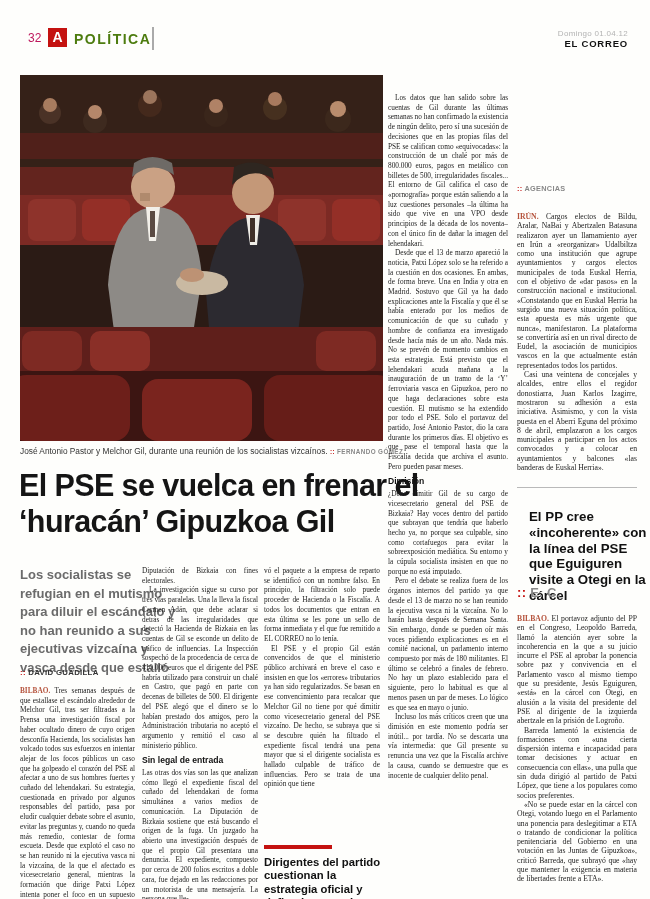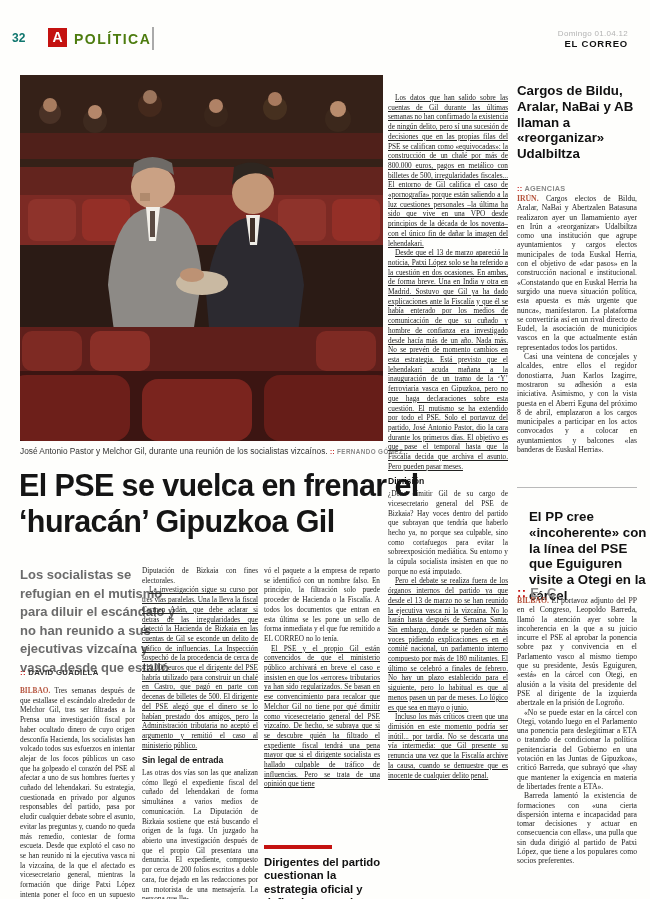--- a/index.html
+++ b/index.html
@@ -1,19 +1,19 @@
 <!DOCTYPE html>
 <html><head>
 <meta charset="utf-8">
 <style>
   html,body{margin:0;padding:0;background:#e8e8e4;}
   #page{position:relative;width:650px;height:899px;margin:0 auto;background:#fefefc;overflow:hidden;
         font-family:"Liberation Sans",sans-serif;color:#1a1a1a;}
   
-  .hdr-pagenum{position:absolute;left:12px;top:31px;font-size:12px;font-weight:bold;color:#0f766e;}
+  .hdr-pagenum{position:absolute;left:28px;top:31px;font-size:12px;font-weight:normal;color:#be185d;}
   .hdr-logo{position:absolute;left:48px;top:28px;width:19px;height:19px;background:#c41210;color:#fff;
             font-weight:bold;font-size:14px;text-align:center;line-height:19px;}
   .hdr-section{position:absolute;left:74px;top:31px;font-size:14px;font-weight:bold;color:#4d7c0f;letter-spacing:1.5px;}
   .hdr-divider{position:absolute;left:152px;top:27px;width:2px;height:23px;background:#aaa;}
   .hdr-right{position:absolute;right:22px;top:29px;text-align:right;}
   .hdr-date{font-size:8px;color:#b3b3b3;letter-spacing:.3px;}
   .hdr-paper{font-size:9.5px;font-weight:bold;color:#111;letter-spacing:.8px;}
   
   .photo{position:absolute;left:20px;top:75px;width:363px;height:366px;background:#2a1a15;overflow:hidden;}
   .caption{position:absolute;left:20px;top:446px;width:480px;font-size:8.3px;color:#333;}
@@ -21,38 +21,38 @@
   
   .headline{position:absolute;left:19px;top:467px;width:480px;font-size:30.5px;line-height:36px;
             font-weight:bold;letter-spacing:-.6px;color:#151515;}
   .standfirst{position:absolute;left:20px;top:566px;width:160px;font-size:13px;line-height:18.6px;
               font-weight:bold;color:#6b6b6b;}
   .byline{position:absolute;left:20px;top:668px;font-size:7.8px;font-weight:bold;color:#333;letter-spacing:.3px;}
   .marker{color:#c41210;font-weight:bold;}
   
   .bodytxt{font-family:"Liberation Serif",serif;font-size:7.3px;line-height:9.7px;text-align:justify;color:#222;}
   .bodytxt p{margin:0;}
-  .bodytxt p.ind{text-indent:7px;text-decoration:underline;}
+  .bodytxt p.ind{text-indent:7px;}
   .col1{position:absolute;left:20px;top:686px;width:115px;height:213px;overflow:hidden;}
   .col2{position:absolute;left:142px;top:566px;width:116px;height:333px;overflow:hidden;}
   .col3{position:absolute;left:264px;top:566px;width:116px;height:222px;overflow:hidden;}
   .col4{position:absolute;left:388px;top:93px;width:120px;height:792px;overflow:hidden;}
   .dateline{font-weight:bold;color:#b5533c;}
   .subhead{font-family:"Liberation Sans",sans-serif;font-weight:bold;font-size:8.6px;color:#111;
            margin:6px 0 2px 0 !important;text-indent:0 !important;}
   
   .pullquote{position:absolute;left:264px;top:845px;width:118px;}
   .pq-bar{width:68px;height:4px;background:#c41210;margin-bottom:7px;}
   .pq-text{font-size:11.3px;line-height:13.4px;font-weight:bold;color:#111;}
   
   .sb-a1-head{position:absolute;left:517px;top:83px;width:120px;font-size:13.3px;line-height:15.8px;
               font-weight:bold;color:#111;}
   .sb-byline1{position:absolute;left:517px;top:184px;font-size:7.3px;font-weight:bold;color:#888;letter-spacing:.3px;}
   .sb-body1{position:absolute;left:517px;top:194px;width:120px;height:276px;overflow:hidden;}
-  .sb-body{font-family:"Liberation Serif",serif;font-size:7.7px;line-height:9.3px;text-align:justify;color:#222;}
+  .sb-body{font-family:"Liberation Serif",serif;font-size:7.7px;line-height:9.3px;text-align:justify;color:#222;margin-top:18px;}
   .sb-body p{margin:0;}
   .sb-body p.ind{text-indent:7px;}
   .sb-divider{position:absolute;left:517px;top:487px;width:120px;height:1px;background:#b9b9b9;}
   .sb-a2-head{position:absolute;left:517px;top:497px;width:120px;font-size:13.3px;line-height:15.8px;
               font-weight:bold;color:#111;}
   .sb-byline2{position:absolute;left:517px;top:585px;font-size:13px;font-weight:bold;color:#888;letter-spacing:.3px;}
   .sb-body2{position:absolute;left:517px;top:596px;width:120px;height:295px;overflow:hidden;}
 </style>
 </head>
 <body>
@@ -159,36 +159,35 @@
 
   <div class="col4 bodytxt">
     <p class="ind">Los datos que han salido sobre las cuentas de Gil durante las últimas semanas no han confirmado la existencia de ningún delito, pero sí una sucesión de decisiones que en las propias filas del PSE se califican como «equivocadas»: la construcción de un chalé por más de 800.000 euros, pagos en metálico con billetes de 500, irregularidades fiscales... El entorno de Gil califica el caso de «pornografía» porque están saliendo a la luz cuestiones personales –la última ha sido que vive en una VPO desde principios de la década de los noventa– con el único fin de dañar la imagen del lehendakari.</p>
     <p class="ind">Desde que el 13 de marzo apareció la noticia, Patxi López solo se ha referido a la cuestión en dos ocasiones. En ambas, de forma breve. Una en India y otra en Madrid. Sostuvo que Gil ya ha dado explicaciones ante la Fiscalía y que él se había enterado por los medios de comunicación de que su cuñado y hombre de confianza era investigado desde hacía más de un año. Nada más. No se prevén de momento cambios en esta estrategia. Está previsto que el lehendakari acuda mañana a la inauguración de un tramo de la ‘Y’ ferroviaria vasca en Gipuzkoa, pero no que haga declaraciones sobre esta cuestión. El mutismo se ha extendido por todo el PSE. Solo el portavoz del partido, José Antonio Pastor, dio la cara durante los primeros días. El objetivo es que pase el temporal hasta que la Fiscalía decida que archiva el asunto. Pero pueden pasar meses.</p>
     <p class="subhead">Dimisión</p>
     <p>¿Debe dimitir Gil de su cargo de vicesecretario general del PSE de Bizkaia? Hay voces dentro del partido que subrayan que tendría que haberlo hecho ya, no porque sea culpable, sino como cortafuegos para evitar la sobreexposición mediática. Su entorno y la cúpula socialista insisten en que no porque no está imputado.</p>
     <p class="ind">Pero el debate se realiza fuera de los órganos internos del partido ya que desde el 13 de marzo no se han reunido la ejecutiva vasca ni la vizcaína. No lo harán hasta después de Semana Santa. Sin embargo, donde se pueden oír más voces pidiendo explicaciones es en el comité nacional, un parlamento interno compuesto por más de 180 militantes. El último se celebró a finales de febrero. No hay un plazo establecido para el siguiente, pero lo habitual es que al menos pasen un par de meses. Lo lógico es que sea en mayo o junio.</p>
     <p class="ind">Incluso los más críticos creen que una dimisión en este momento podría ser inútil... por tardía. No se descarta una vía intermedia: que Gil presente su renuncia una vez que la Fiscalía archive la causa, cuando se demuestre que es inocente de cualquier delito penal.</p>
   </div>
 
-  <h2 class="sb-a1-head" style="margin:0;">Cargos de Bildu, Aralar, NaBai y AB llaman a «reorganizar» Udalbiltza</h2>
   <div class="sb-byline1">
     <span class="marker">::</span>
     <span>AGENCIAS</span>
   </div>
   <div class="sb-body1 sb-body">
     <p><span class="dateline">IRÚN.</span> <span>Cargos electos de Bildu, Aralar, NaBai y Abertzalen Batasuna realizaron ayer un llamamiento ayer en Irún a «reorganizar» Udalbiltza como una institución que agrupe ayuntamientos y cargos electos municipales de toda Euskal Herria, con el objetivo de «dar pasos» en la construcción nacional e institucional. «Constatando que en Euskal Herria ha surgido una nueva situación política, esta apuesta es más urgente que nunca», manifestaron. La plataforma se convertiría así en un rival directo de Eudel, la asociación de municipios vascos en la que actualmente están representados todos los partidos.</span></p>
     <p class="ind">Casi una veintena de concejales y alcaldes, entre ellos el regidor donostiarra, Juan Karlos Izagirre, mostraron su adhesión a esta iniciativa. Asimismo, y con la vista puesta en el Aberri Eguna del próximo 8 de abril, emplazaron a los cargos municipales a participar en los actos convocados y a colocar en ayuntamientos y balcones «las banderas de Euskal Herria».</p>
   </div>
 
   <div class="sb-divider"></div>
 
   <h2 class="sb-a2-head" style="margin:12px;">El PP cree «incoherente» con la línea del PSE que Eguiguren visite a Otegi en la cárcel</h2>
   <div class="sb-byline2">
     <span class="marker">::</span>
     <span>E. C.</span>
   </div>
   <div class="sb-body2 sb-body">
     <p><span class="dateline">BILBAO.</span> <span>El portavoz adjunto del PP en el Congreso, Leopoldo Barreda, llamó la atención ayer sobre la incoherencia en la que a su juicio incurre el PSE al aprobar la ponencia sobre paz y convivencia en el Parlamento vasco al mismo tiempo que su presidente, Jesús Eguiguren, «está» en la cárcel con Otegi, en alusión a la visita del presidente del PSE al dirigente de la izquierda abertzale en la prisión de Logroño.</span></p>
+    <p class="ind">Barreda lamentó la existencia de formaciones con «una cierta dispersión interna e incapacidad para tomar decisiones y actuar en consecuencia con ellas», una pulla que sin duda dirigió al partido de Patxi López, que tiene a los populares como socios preferentes.</p>
     <p class="ind">«No se puede estar en la cárcel con Otegi, votando luego en el Parlamento una ponencia para deslegitimar a ETA o tratando de condicionar la política penitenciaria del Gobierno en una votación en las Juntas de Gipuzkoa», criticó Barreda, que subrayó que «hay que mantener la exigencia en materia de libertades frente a ETA».</p>
-    <p class="ind">Barreda lamentó la existencia de formaciones con «una cierta dispersión interna e incapacidad para tomar decisiones y actuar en consecuencia con ellas», una pulla que sin duda dirigió al partido de Patxi López, que tiene a los populares como socios preferentes.</p>
   </div>
 
 </div>
 
 </body></html>

